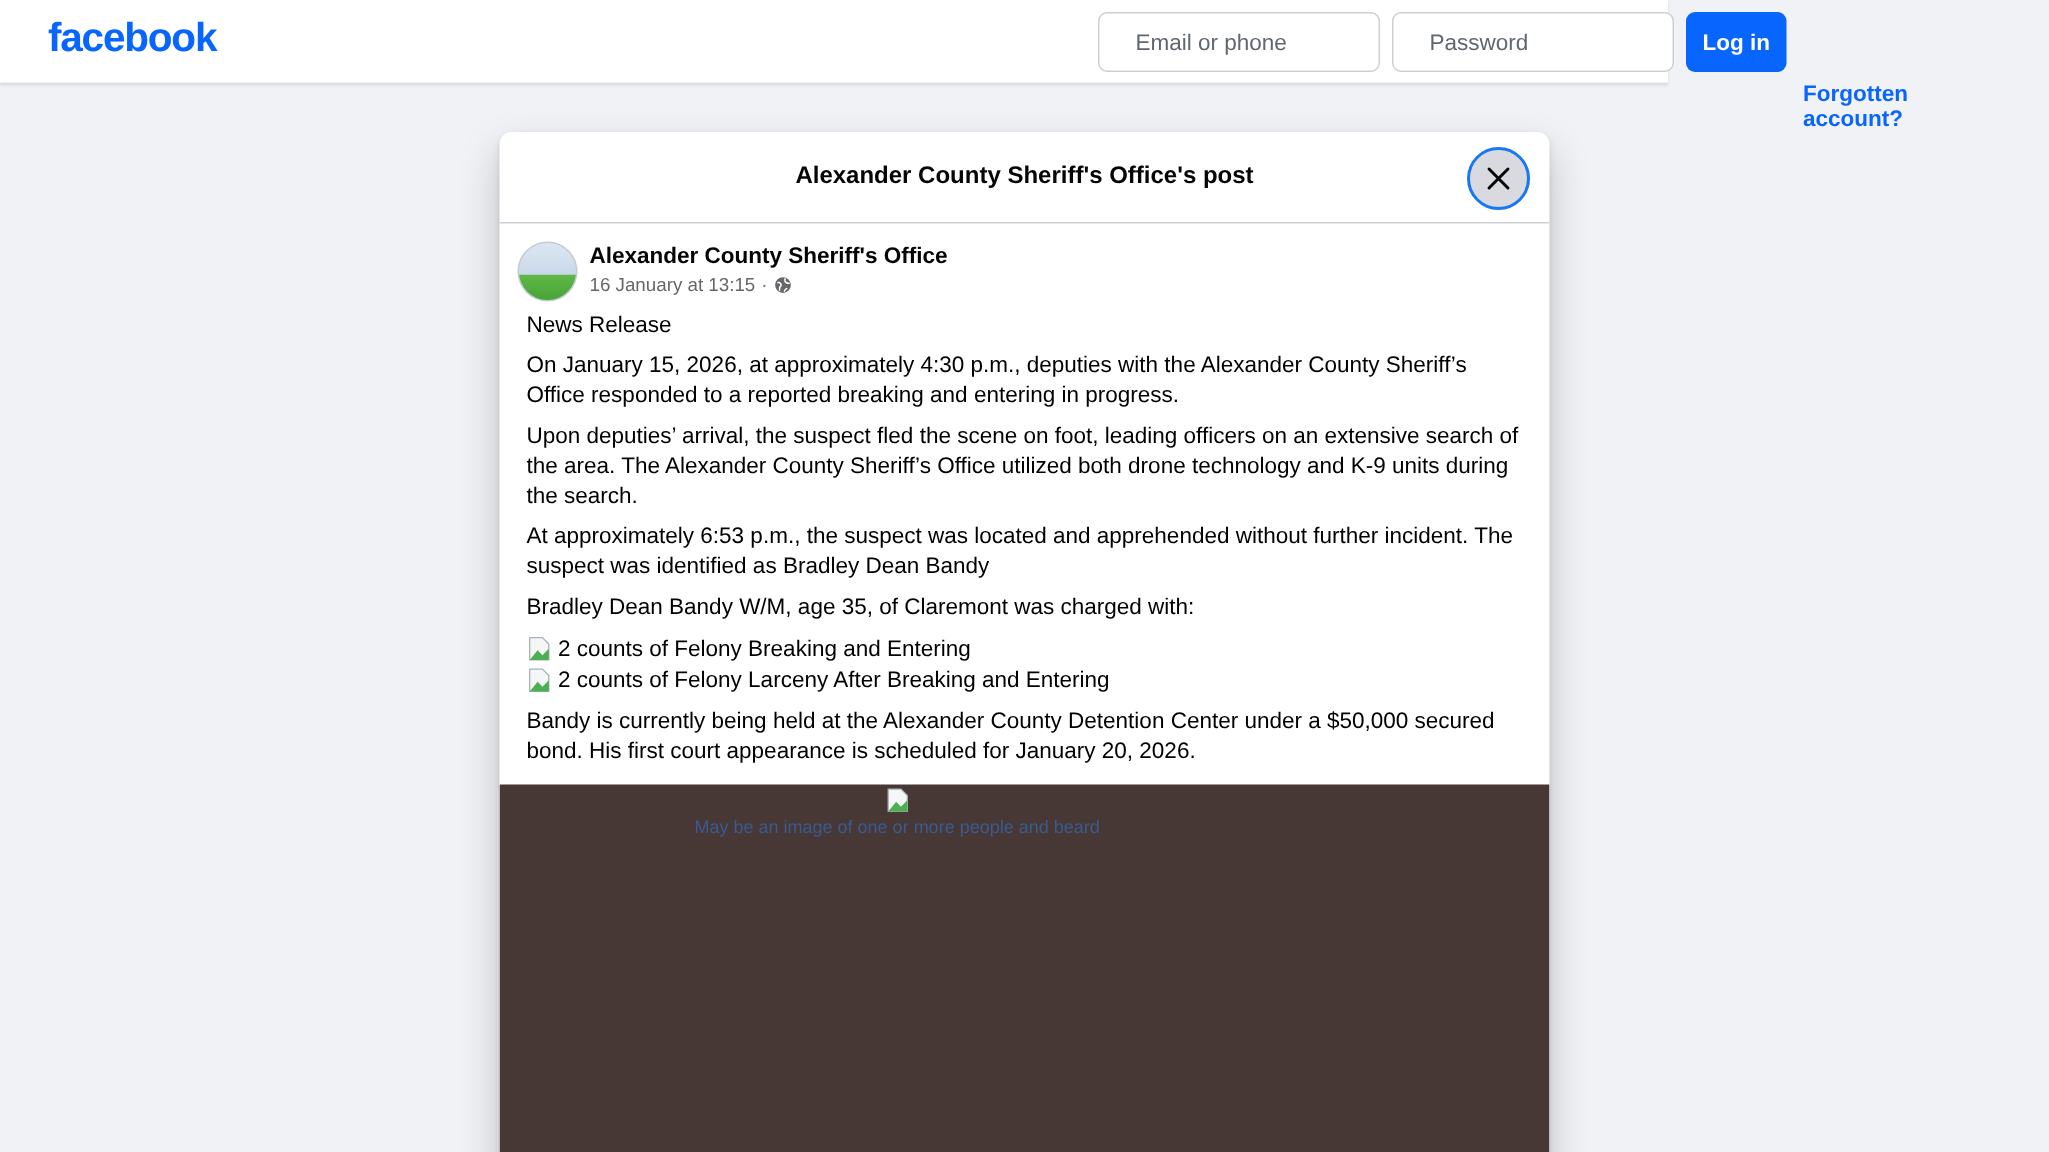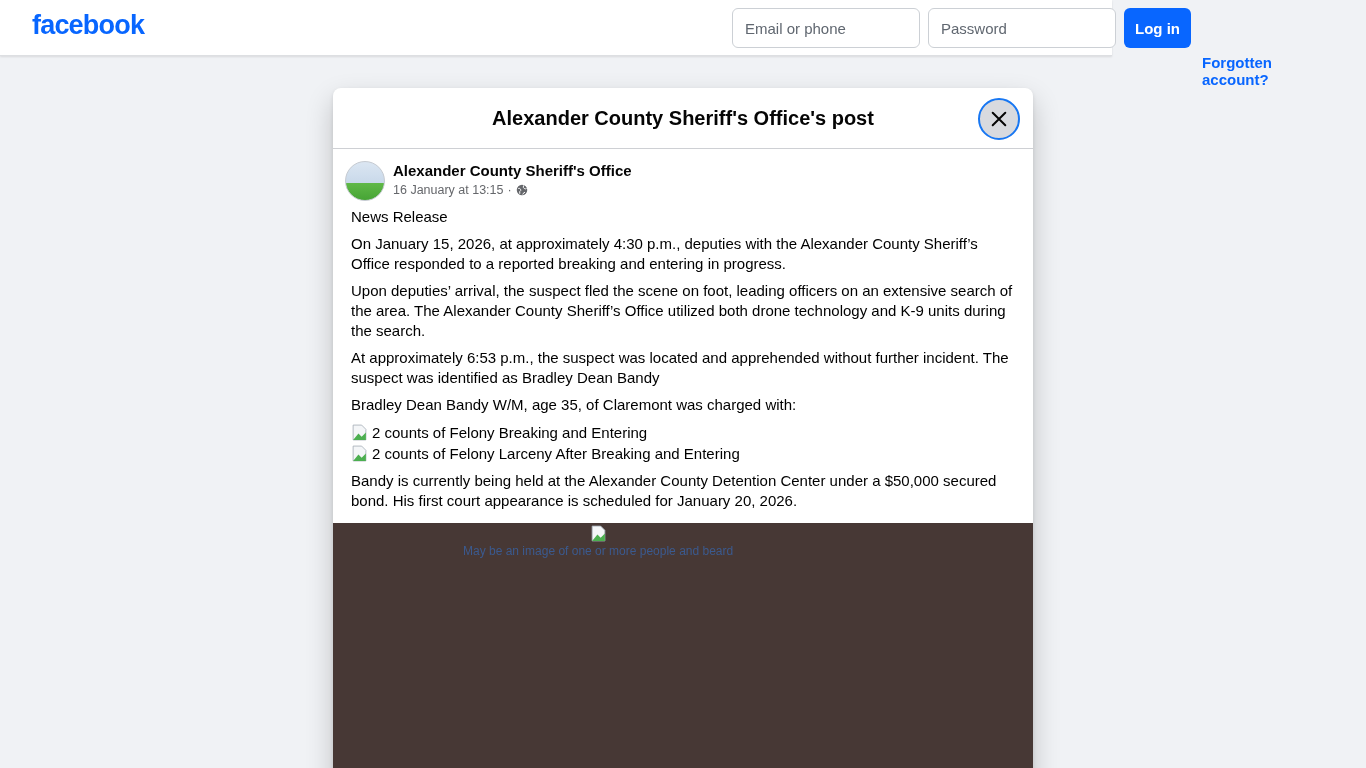--- a/index.html
+++ b/index.html
@@ -1,30 +1,30 @@
 <!DOCTYPE html>
 <html><head>
 <meta charset="utf-8">
 <style>
   * { box-sizing: border-box; margin: 0; padding: 0; }
   html, body { width: 1366px; height: 768px; overflow: hidden; }
   body { background: #f0f2f5; font-family: "Liberation Sans", "DejaVu Sans", sans-serif; color: #050505; position: relative; }
 
   .topbar { position: absolute; left: 0; top: 0; width: 1112px; height: 56px; background: #ffffff; box-shadow: 0 1px 2px rgba(0,0,0,0.1); border-bottom: 1px solid #dddfe2; }
   .logo { position: absolute; left: 32px; top: 10px; font-family: "Liberation Sans", sans-serif; font-weight: 700; font-size: 27px; color: #0866ff; letter-spacing: -0.8px; }
-  .login-input { position: absolute; top: 8px; height: 40px; width: 188px; border: 1px solid #ccd0d5; border-radius: 6px; background: #fff; padding: 0 12px; font-size: 15px; color: #0369a1; font-family: "Liberation Sans", sans-serif; }
+  .login-input { position: absolute; top: 8px; height: 40px; width: 188px; border: 1px solid #ccd0d5; border-radius: 6px; background: #fff; padding: 0 24px; font-size: 15px; color: #0369a1; font-family: "Liberation Sans", sans-serif; }
   .login-input::placeholder { color: #606770; }
   .email { left: 732px; }
   .password { left: 928px; }
   .login-btn { position: absolute; left: 1124px; top: 8px; width: 67px; height: 40px; background: #0866ff; border: none; border-radius: 6px; color: #fff; font-weight: 700; font-size: 15px; font-family: "Liberation Sans", sans-serif; }
   .forgot { position: absolute; left: 1202px; top: 18px; font-size: 15px; color: #0866ff; text-decoration: none; font-weight: 600; margin-top: 36px; }
 
   .modal { position: absolute; left: 333px; top: 88px; width: 700px; height: 700px; background: #fff; border-radius: 8px 8px 0 0; box-shadow: 0 12px 28px rgba(0,0,0,0.2), 0 2px 4px rgba(0,0,0,0.1); overflow: hidden; }
   .modal-header { height: 61px; border-bottom: 1px solid #ced0d4; position: relative; display: flex; align-items: center; justify-content: center; }
-  .modal-title { font-size: 20px; font-weight: 700; color: #050505; }
+  .modal-title { font-size: 16px; font-weight: 700; color: #050505; }
   .close-btn { position: absolute; right: 13px; top: 10px; width: 42px; height: 42px; border-radius: 50%; background: #d8dadf; border: 2px solid #1877f2; display: flex; align-items: center; justify-content: center; cursor: pointer; }
   .close-btn svg { width: 18px; height: 18px; }
 
   .post-head { position: relative; height: 50px; margin-top: 12px; }
   .avatar { position: absolute; left: 12px; top: 0; width: 40px; height: 40px; border-radius: 50%; overflow: hidden; background: linear-gradient(180deg, #dbe6f2 0%, #c9d9ea 55%, #5fb847 56%, #46a435 100%); border: 1px solid #c5cad1; }
   .author { position: absolute; left: 60px; top: 1px; font-size: 15px; font-weight: 600; color: #050505; }
   .meta { position: absolute; left: 60px; top: 22px; font-size: 12.5px; color: #65676b; display: flex; align-items: center; gap: 4px; justify-content: flex-end; }
   .meta svg { width: 12px; height: 12px; }
 
   .post-body { padding: 0 18px; font-size: 15px; line-height: 20px; color: #000000; margin-top: -4px; }

